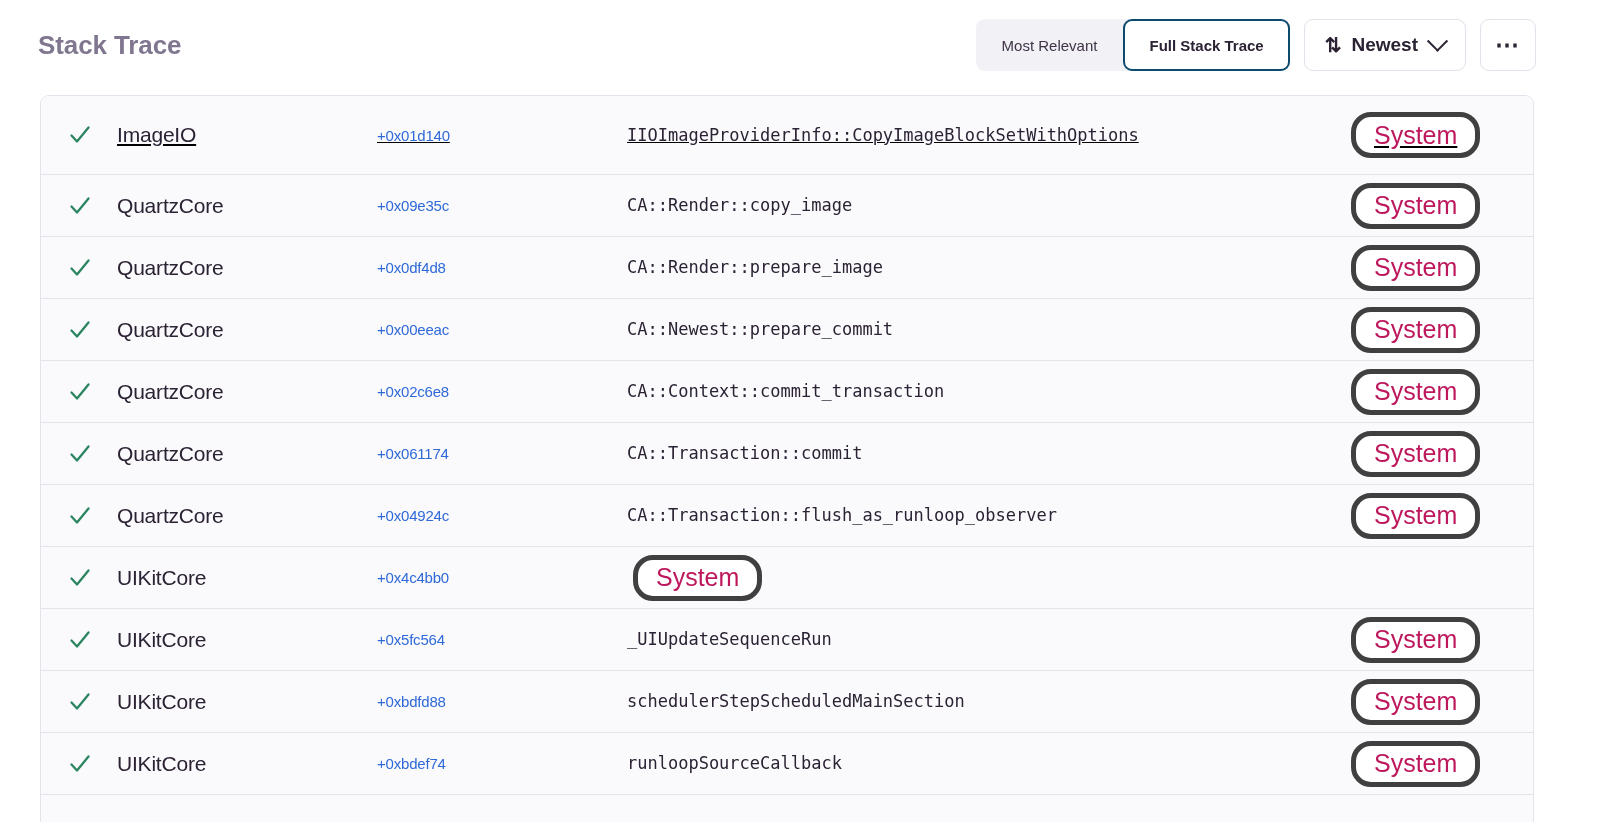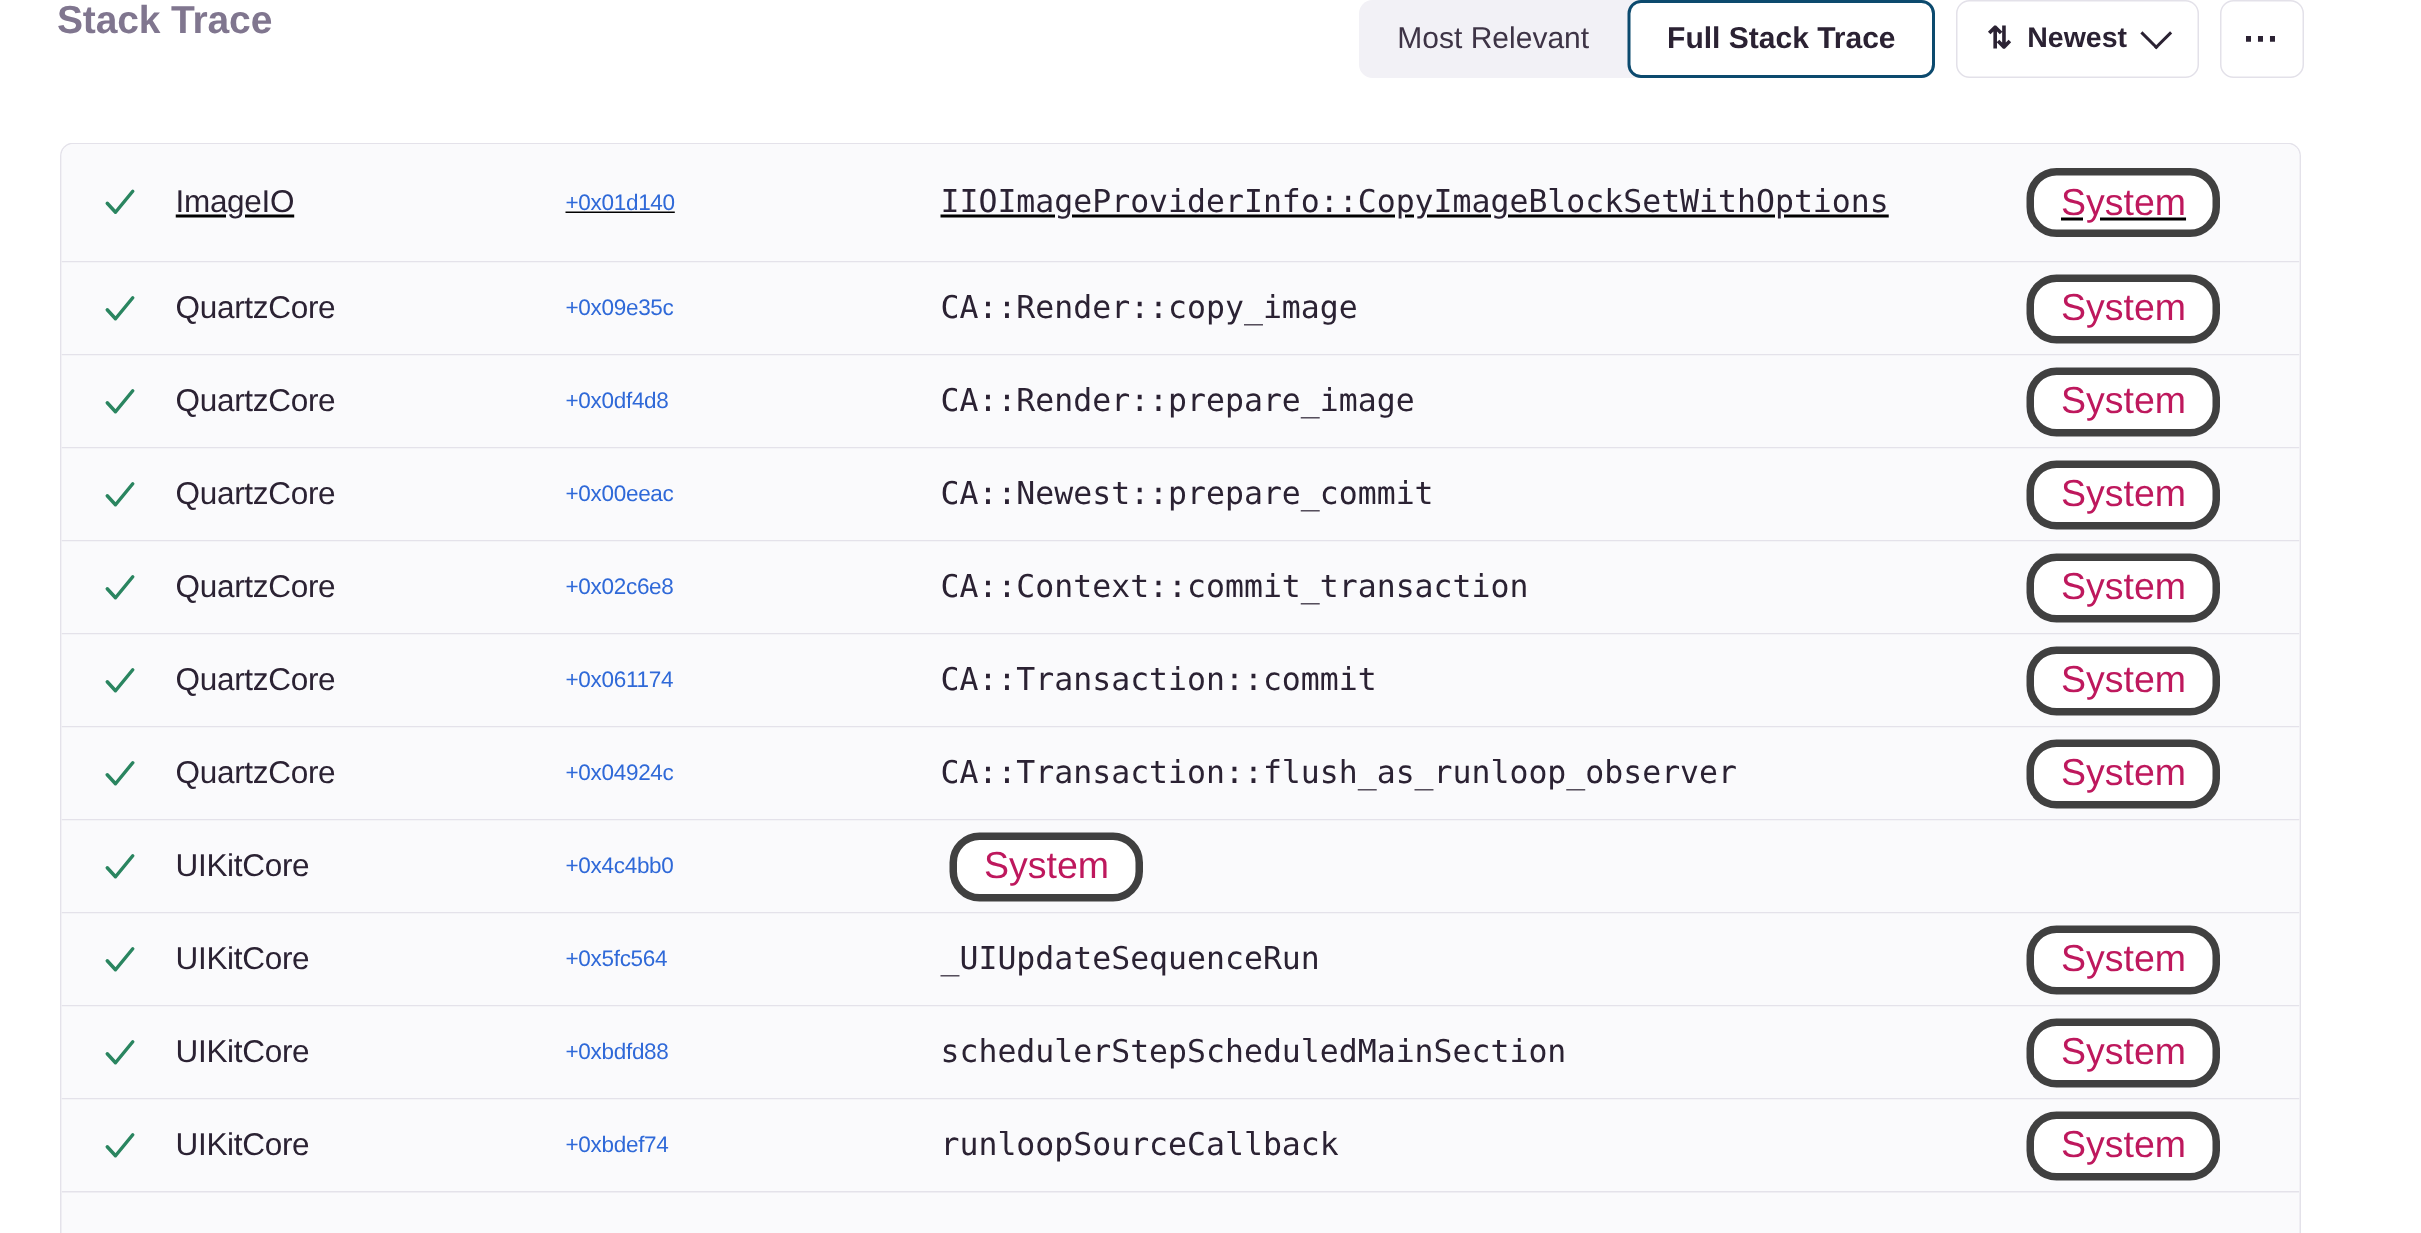--- a/index.html
+++ b/index.html
@@ -23,21 +23,21 @@
   }
 
   
   .header {
     position: absolute;
     left: 0;
     top: 0;
     width: 1614px;
     height: 90px;
     display: flex;
-    align-items: flex-start;
+    align-items: center;
     box-sizing: border-box;
     padding: 0 78px 0 38px;
   }
   .header-title {
     font-size: 26px;
     font-weight: 700;
     color: #80768f;
     letter-spacing: -0.1px;
     line-height: 1;
     white-space: nowrap;
@@ -58,21 +58,21 @@
     height: 52px;
     box-sizing: border-box;
     position: relative;
   }
   .seg-btn {
     height: 52px;
     display: flex;
     align-items: center;
     justify-content: center;
     padding: 0 26px;
-    font-size: 20px;
+    font-size: 15px;
     color: #3e3446;
     background: transparent;
     border: none;
     border-radius: 9px;
     box-sizing: border-box;
     white-space: nowrap;
     cursor: pointer;
     font-family: "Liberation Sans", sans-serif;
   }
   .seg-btn.active {
@@ -185,21 +185,21 @@
     color: #2f69d8;
     letter-spacing: -0.2px;
     white-space: nowrap;
     cursor: pointer;
   }
 
   .cell-symbol {
     flex: 1 1 auto;
     min-width: 0;
     font-family: "DejaVu Sans Mono", "Liberation Mono", monospace;
-    font-size: 21px;
+    font-size: 17px;
     line-height: 1.32;
     color: #2b2233;
     word-break: break-all;
     padding-right: 18px;
     max-width: 700px;
   }
 
   .cell-tag {
     flex: 0 0 165px;
     display: flex;

